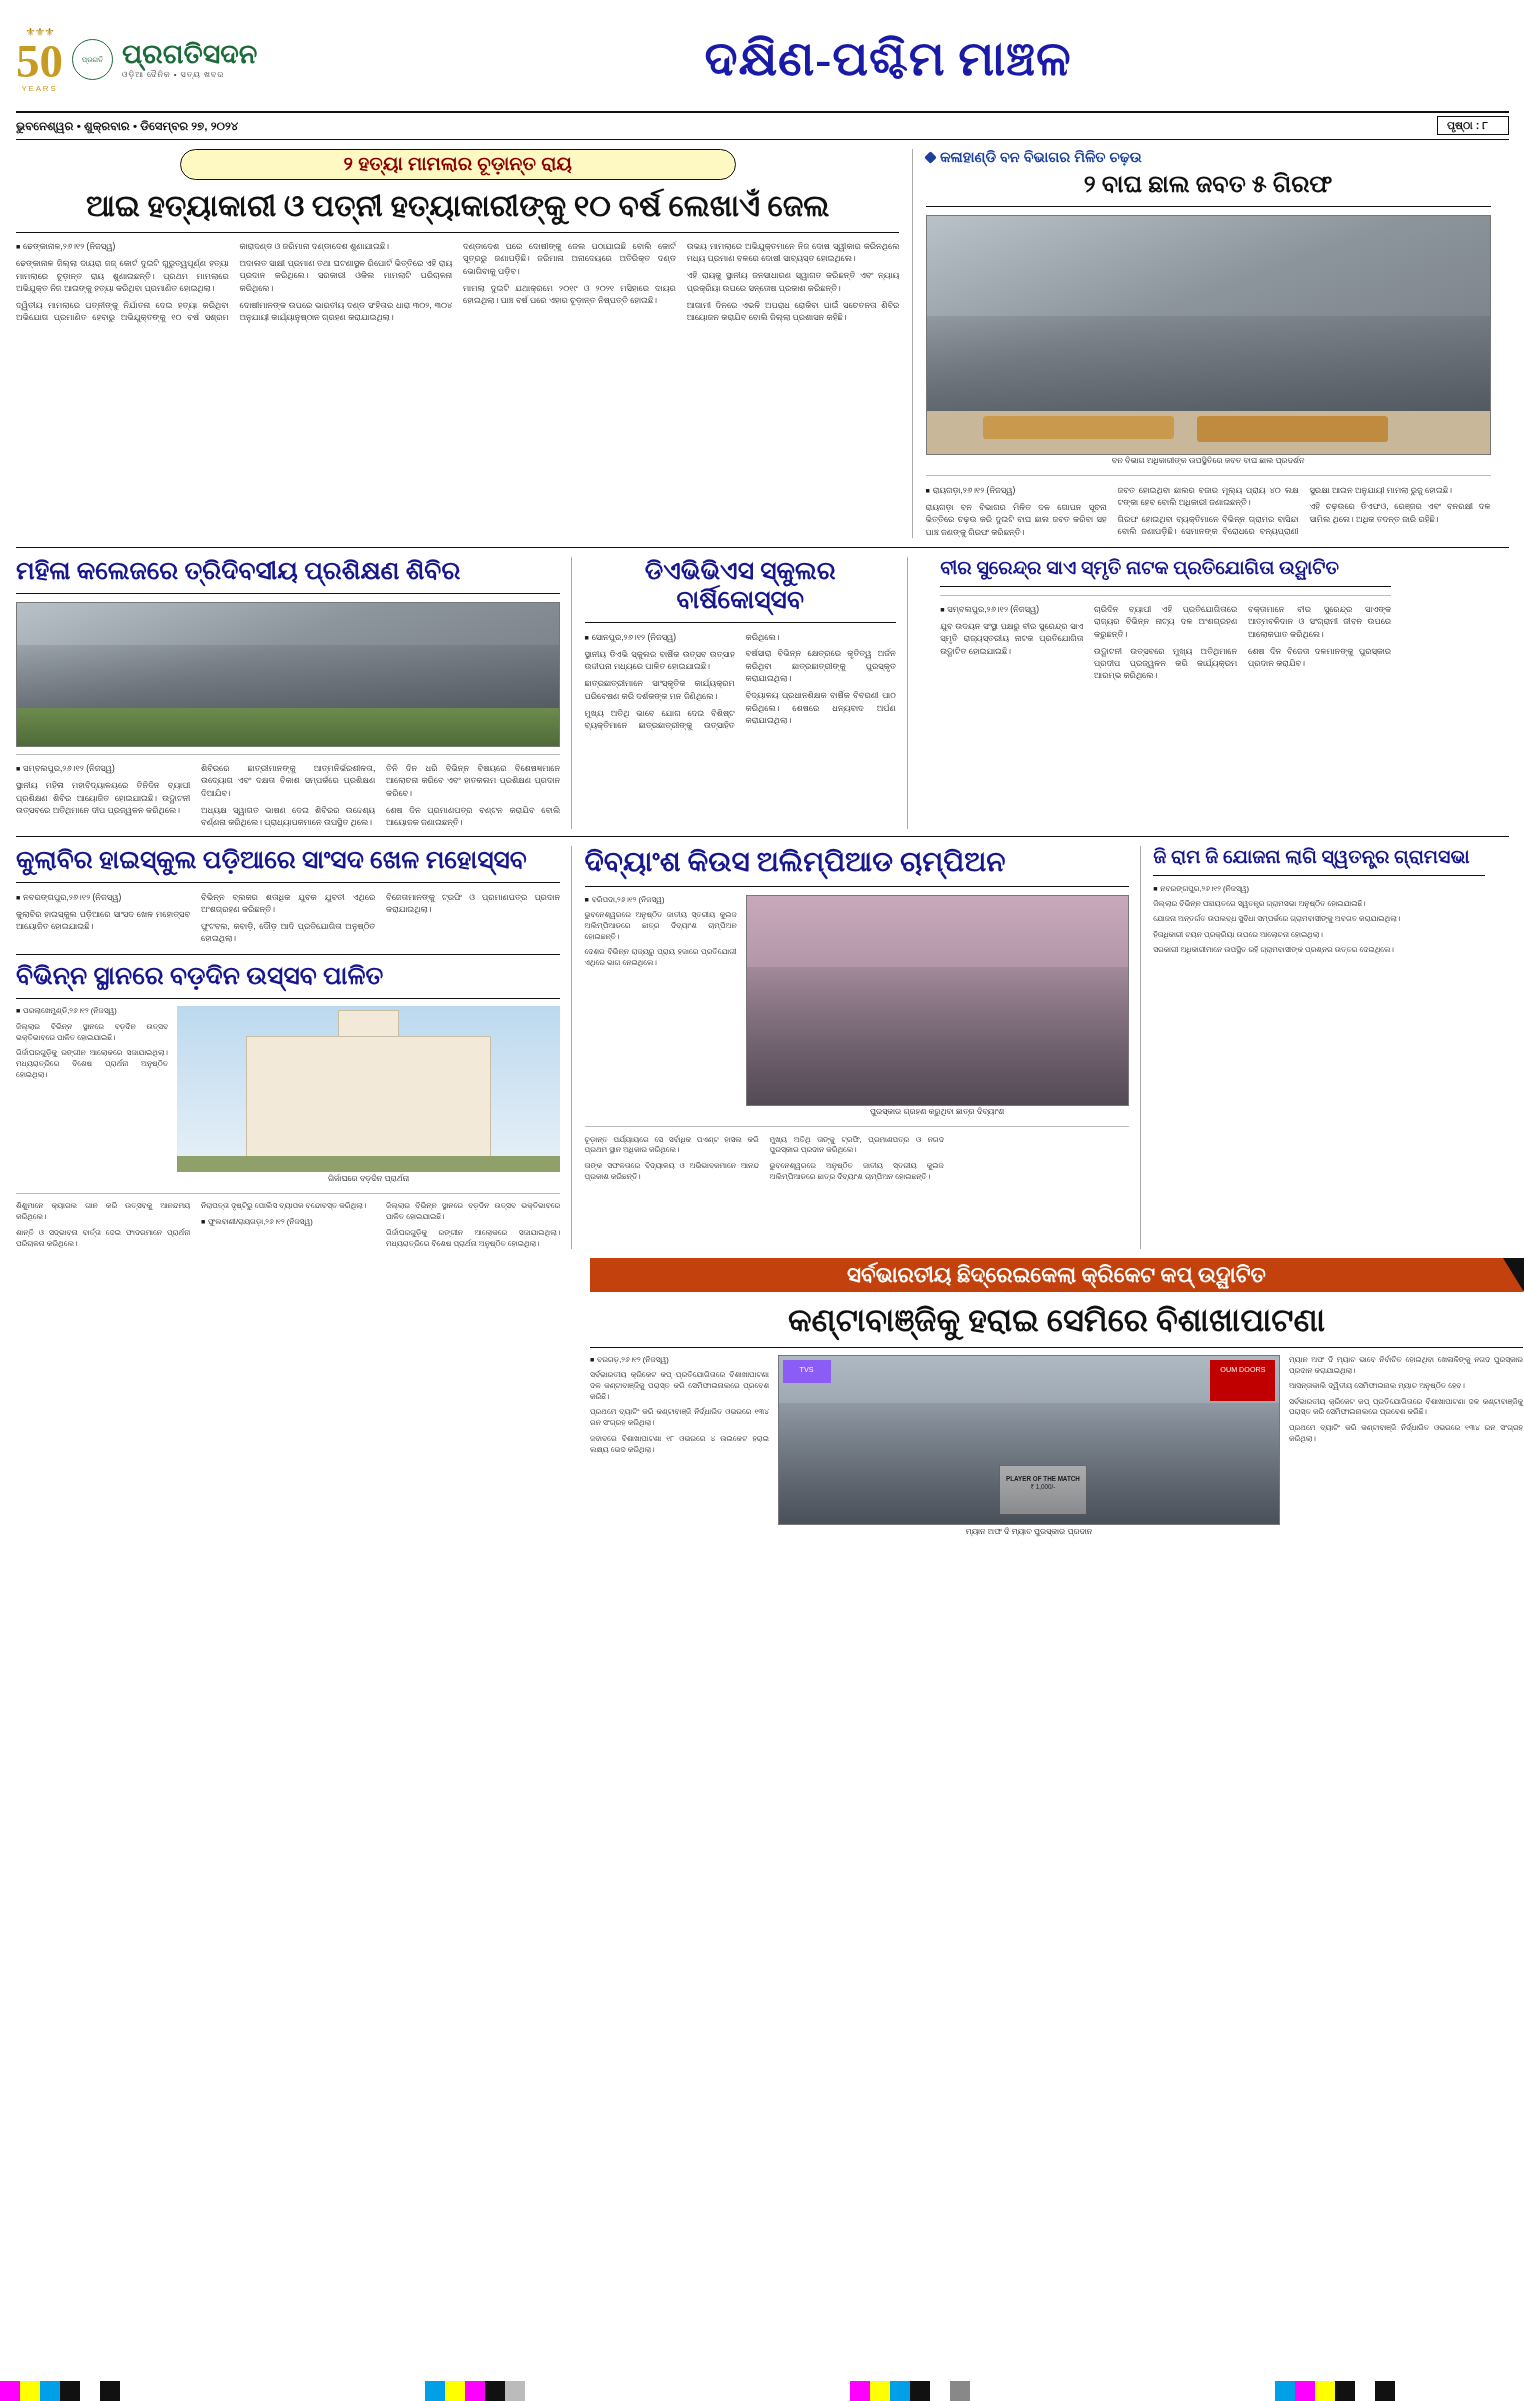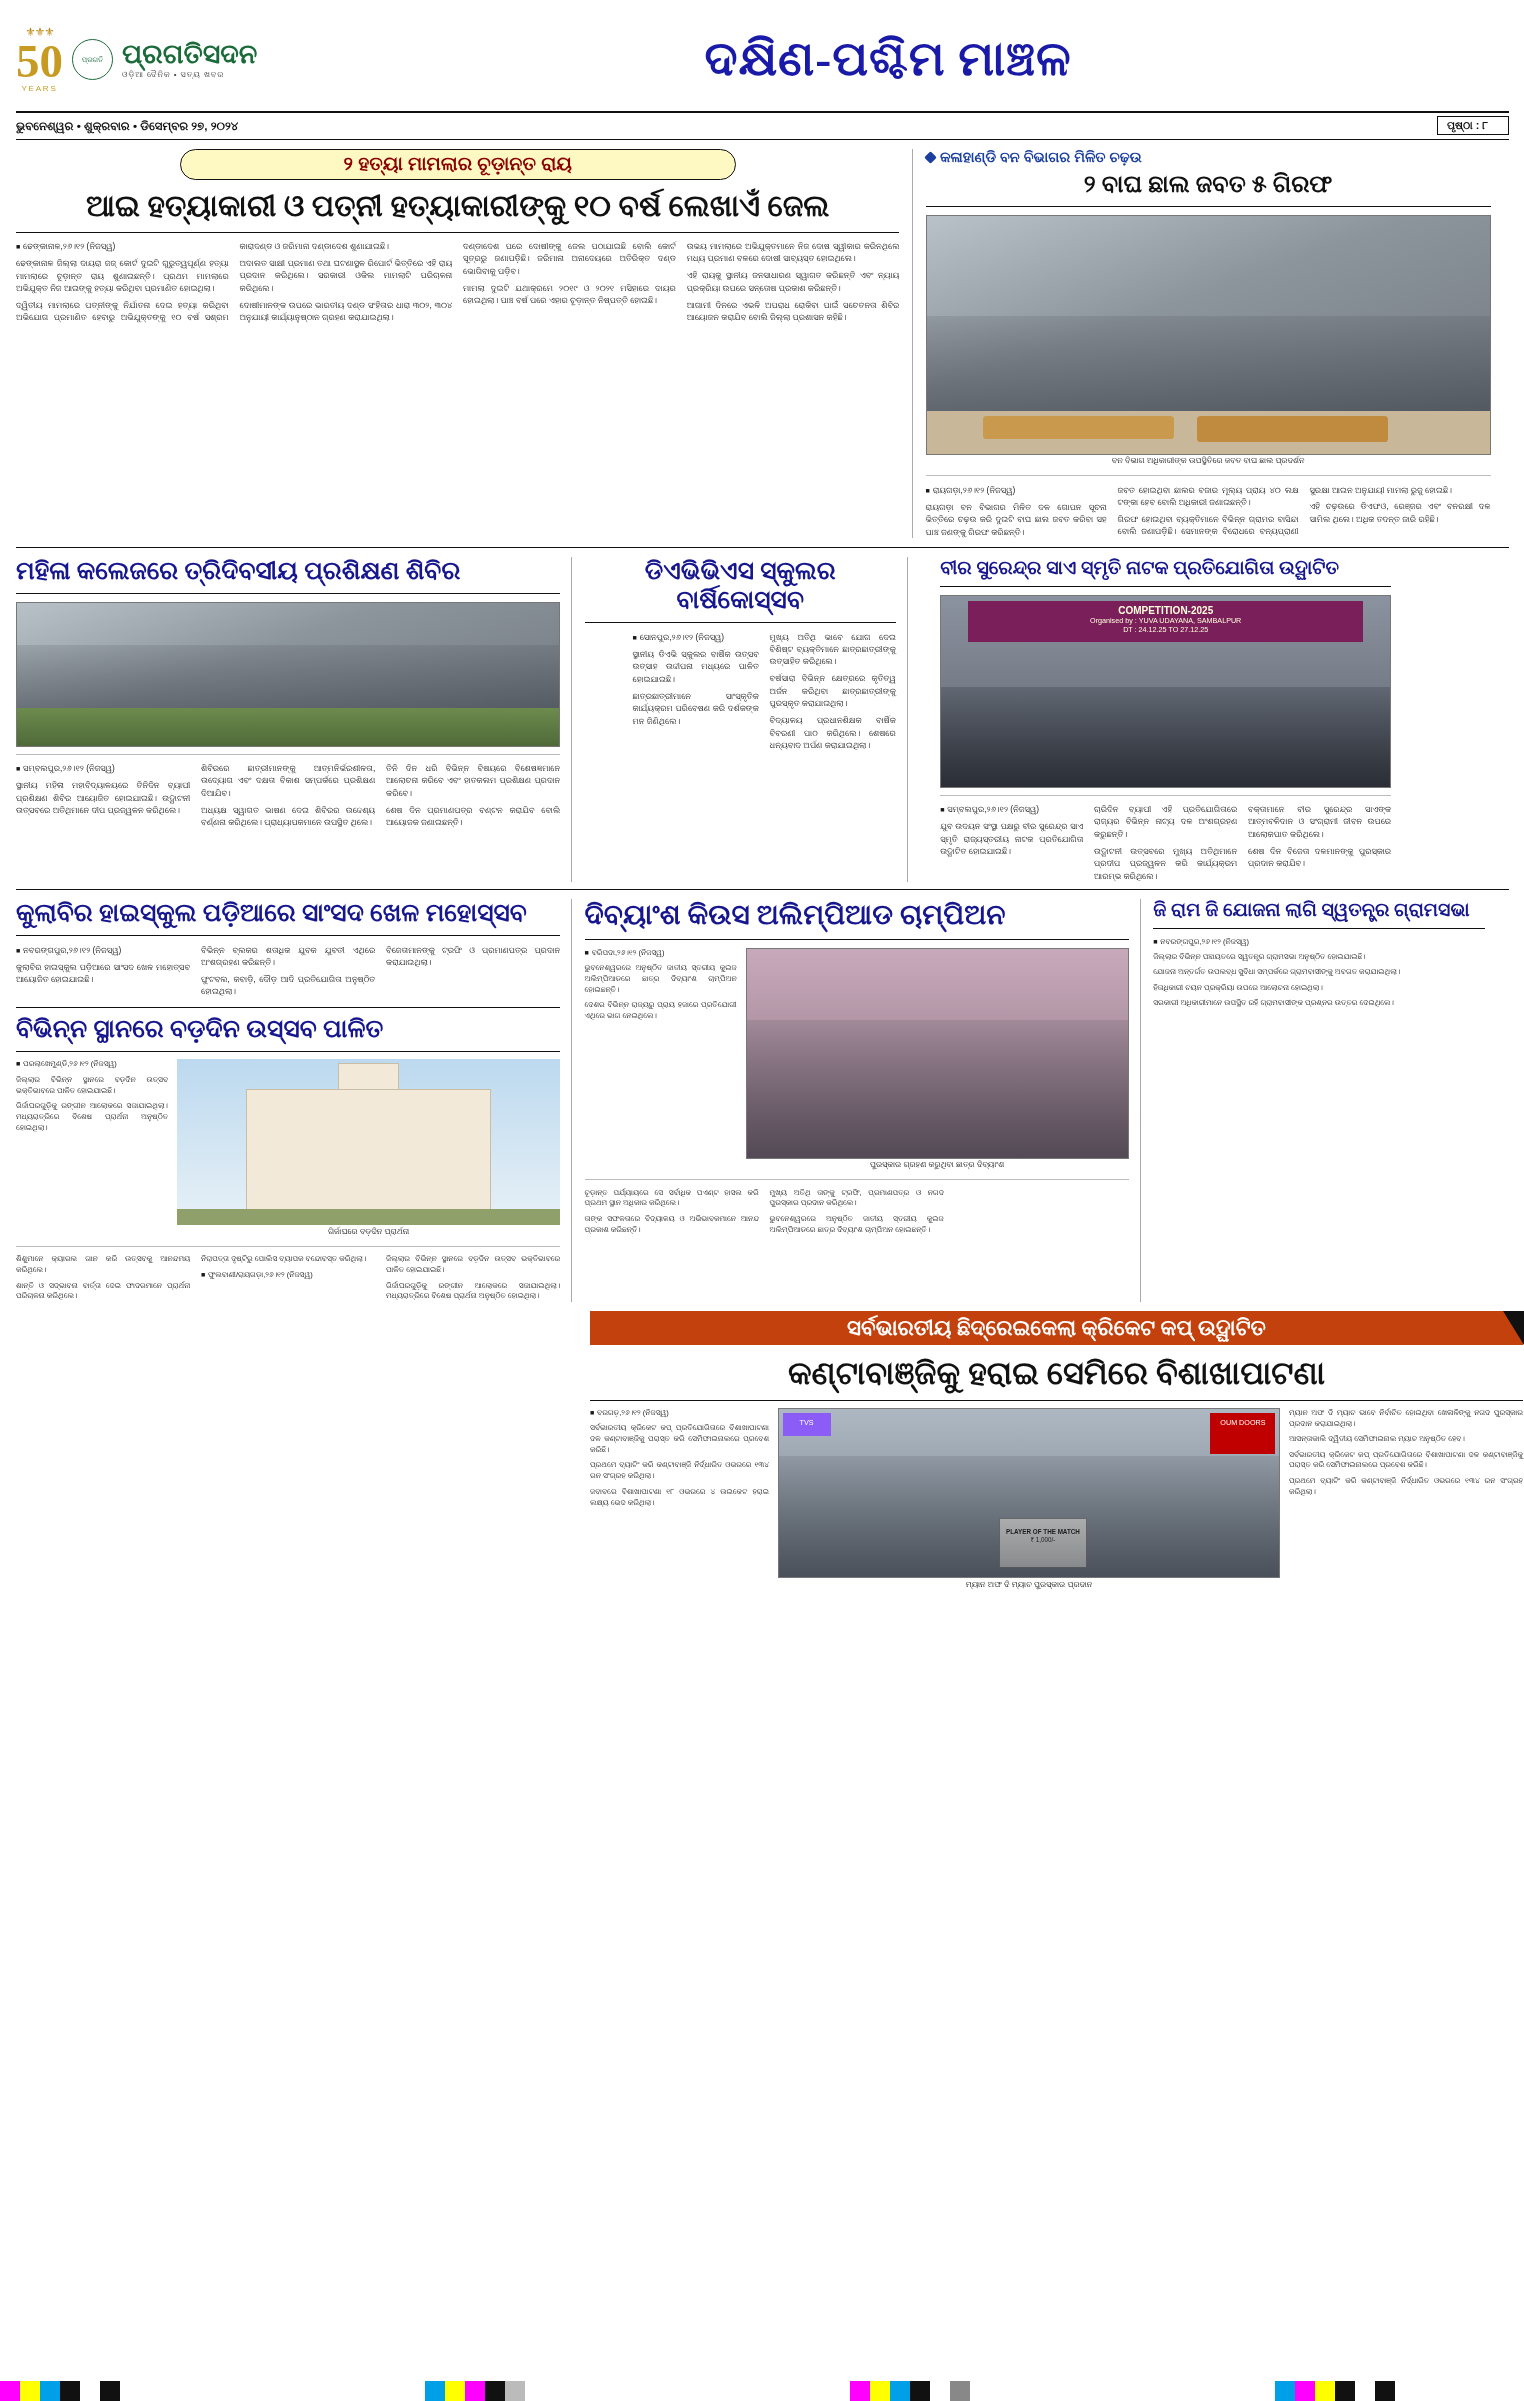--- a/index.html
+++ b/index.html
@@ -40,21 +40,21 @@
   
   .hl-band { background:#fef9c3; border:1.8px solid #111; border-radius:18px; text-align:center; font-size:19px; font-weight:bold; color:#8b0000; padding:3.6px 9px; width:556px; margin:0 auto 7.2px auto; }
   .headline { font-size:30px; font-weight:bold; text-align:center; line-height:1.25; font-family:"Liberation Serif", serif; }
   .headline.sm { font-size:24px; }
   .rule { border-top:0.9px solid #111; margin:7.2px 0; }
   .rule.thick { border-top:1.8px solid #111; }
   .rule.thin { border-top:0.9px solid #bbb; }
 
   .body-cols { column-gap:10.8px; font-size:8.3px; line-height:1.5; text-align:justify; color:#1a1a1a; }
   .body-cols p { margin:0 0 4.5px 0; }
-  .c2 { column-count:2;margin-left:48px; }
+  .c2 { column-count:2; }
   .c3 { column-count:3; }
   .c4 { column-count:4; }
   .lead::before { content:"\25A0"; font-size:7.2px; margin-right:2.7px; }
 
   .photo { background:#9aa3ab; position:relative; overflow:hidden; border:0.9px solid #777; }
   .photo .ph-grad { position:absolute; inset:0; background:linear-gradient(160deg,#b9c2c9 0%,#8d959c 40%,#6f767d 100%); }
   .photo .ph-people { position:absolute; bottom:0; left:0; right:0; height:58%; background:linear-gradient(180deg, rgba(60,65,75,0.15), rgba(35,40,50,0.55)); }
   .photo .ph-floor { position:absolute; bottom:0; left:0; right:0; height:18%; background:#c9b79a; }
   .cap { font-size:8px; text-align:center; padding:1.8px 0; }
 
@@ -187,29 +187,20 @@
         <p>ଛାତ୍ରଛାତ୍ରୀମାନେ ସାଂସ୍କୃତିକ କାର୍ଯ୍ୟକ୍ରମ ପରିବେଷଣ କରି ଦର୍ଶକଙ୍କ ମନ ଜିଣିଥିଲେ।</p>
         <p>ମୁଖ୍ୟ ଅତିଥି ଭାବେ ଯୋଗ ଦେଇ ବିଶିଷ୍ଟ ବ୍ୟକ୍ତିମାନେ ଛାତ୍ରଛାତ୍ରୀଙ୍କୁ ଉତ୍ସାହିତ କରିଥିଲେ।</p>
         <p>ବର୍ଷସାରା ବିଭିନ୍ନ କ୍ଷେତ୍ରରେ କୃତିତ୍ୱ ଅର୍ଜନ କରିଥିବା ଛାତ୍ରଛାତ୍ରୀଙ୍କୁ ପୁରସ୍କୃତ କରାଯାଇଥିଲା।</p>
         <p>ବିଦ୍ୟାଳୟ ପ୍ରଧାନଶିକ୍ଷକ ବାର୍ଷିକ ବିବରଣୀ ପାଠ କରିଥିଲେ। ଶେଷରେ ଧନ୍ୟବାଦ ଅର୍ପଣ କରାଯାଇଥିଲା।</p>
       </div>
     </div>
 
     <div style="width:471px;padding-left:20px;">
       <div class="section-title blue-head" style="font-size:19px;">ବୀର ସୁରେନ୍ଦ୍ର ସାଏ ସ୍ମୃତି ନାଟକ ପ୍ରତିଯୋଗିତା ଉଦ୍ଘାଟିତ</div>
       <div class="rule"></div>
-      <div class="photo" style="height:193px;">
-        <div class="ph-grad" style="background:linear-gradient(180deg,#8c93a0,#5d636d);"></div>
-        <div style="position:absolute;top:5.4px;left:6%;right:6%;height:41px;background:#7a1f5a;color:#ffd; text-align:center;font-size:10px;padding-top:3.6px;">
-          <div style="font-weight:bold;">COMPETITION-2025</div>
-          <div style="font-size:7.2px;">Organised by : YUVA UDAYANA, SAMBALPUR</div>
-          <div style="font-size:7.2px;">DT : 24.12.25 TO 27.12.25</div>
-        </div>
-        <div style="position:absolute;bottom:0;left:0;right:0;height:52%;background:linear-gradient(180deg,rgba(40,45,55,.25),rgba(25,28,36,.75));"></div>
-      </div>
       <div class="rule thin"></div>
       <div class="body-cols c3">
         <p class="lead">ସମ୍ବଲପୁର,୨୬।୧୨ (ନିଜସ୍ୱ)</p>
         <p>ଯୁବ ଉଦୟନ ସଂସ୍ଥା ପକ୍ଷରୁ ବୀର ସୁରେନ୍ଦ୍ର ସାଏ ସ୍ମୃତି ରାଜ୍ୟସ୍ତରୀୟ ନାଟକ ପ୍ରତିଯୋଗିତା ଉଦ୍ଘାଟିତ ହୋଇଯାଇଛି।</p>
         <p>ଚାରିଦିନ ବ୍ୟାପୀ ଏହି ପ୍ରତିଯୋଗିତାରେ ରାଜ୍ୟର ବିଭିନ୍ନ ନାଟ୍ୟ ଦଳ ଅଂଶଗ୍ରହଣ କରୁଛନ୍ତି।</p>
         <p>ଉଦ୍ଘାଟନୀ ଉତ୍ସବରେ ମୁଖ୍ୟ ଅତିଥିମାନେ ପ୍ରଦୀପ ପ୍ରଜ୍ୱଳନ କରି କାର୍ଯ୍ୟକ୍ରମ ଆରମ୍ଭ କରିଥିଲେ।</p>
         <p>ବକ୍ତାମାନେ ବୀର ସୁରେନ୍ଦ୍ର ସାଏଙ୍କ ଆତ୍ମବଳିଦାନ ଓ ସଂଗ୍ରାମୀ ଜୀବନ ଉପରେ ଆଲୋକପାତ କରିଥିଲେ।</p>
         <p>ଶେଷ ଦିନ ବିଜେତା ଦଳମାନଙ୍କୁ ପୁରସ୍କାର ପ୍ରଦାନ କରାଯିବ।</p>
       </div>
     </div>

